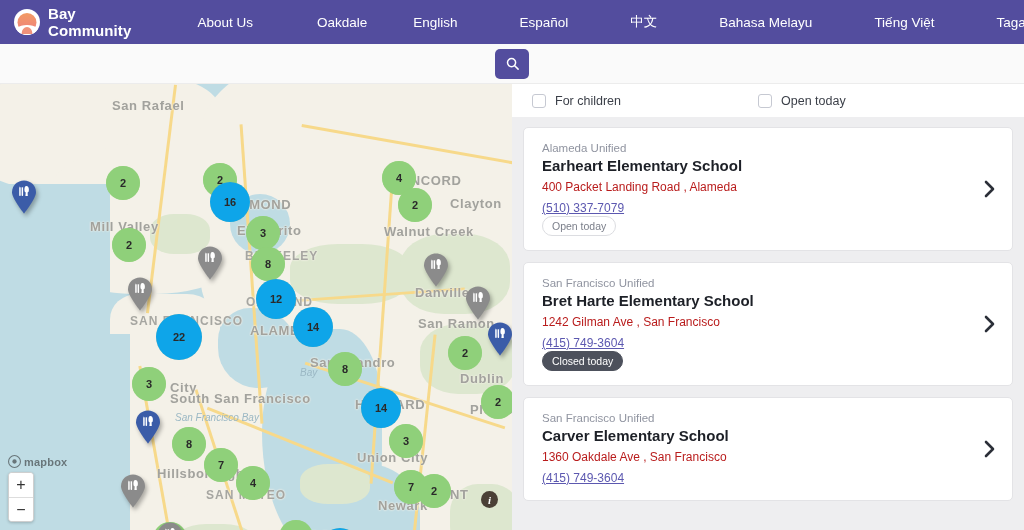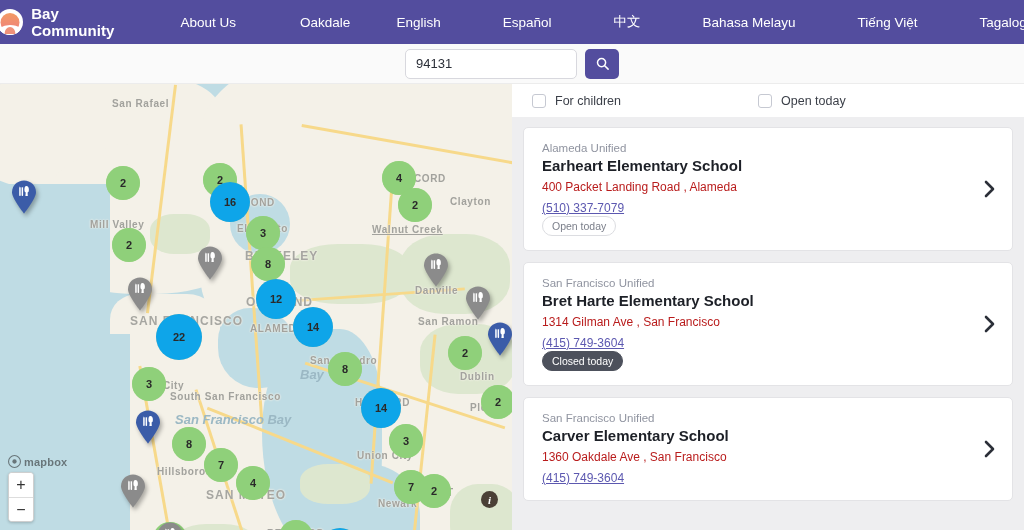--- a/index.html
+++ b/index.html
@@ -12,21 +12,20 @@
 
   
   .header {
     height: 44px;
     background: #534d9e;
     display: flex;
     align-items: center;
     padding: 0 14px 0 14px;
     position: relative;
     z-index: 40;
-    justify-content: center;
   }
   .brand { display: flex; align-items: center; gap: 8px; }
   .logo {
     width: 26px; height: 26px; border-radius: 50%;
     background: #ffffff;
     position: relative; overflow: hidden;
     flex: 0 0 auto;
   }
   .logo .sun {
     position: absolute; left: 50%; top: 14%;
@@ -126,24 +125,24 @@
   .green { position: absolute; background: #dde7cf; border-radius: 40%; }
   .road { position: absolute; background: #f7d98a; }
   .water { position: absolute; background: #bfdce4; }
   .citylab {
     position: absolute;
     color: #9a9a96; font-size: 8px; font-weight: 600;
     white-space: nowrap;
     text-shadow: 0 0 2px #f4f1e8, 0 0 2px #f4f1e8;
   }
   .citylab.big { font-size: 12px; letter-spacing: 1px; color: #a6a6a1; }
-  .citylab.med { font-size: 10px; letter-spacing: .6px; color: #a2a29d; }
+  .citylab.med { font-size: 13px; letter-spacing: .6px; color: #a2a29d; }
   .waterlab {
-    position: absolute; color: #9bb8c4; font-size: 13px;
-    font-style: italic; white-space: nowrap; font-weight: bold;
+    position: absolute; color: #9bb8c4; font-size: 10px;
+    font-style: italic; white-space: nowrap;
   }
 
   
   .cluster {
     position: absolute;
     display: flex; align-items: center; justify-content: center;
     border-radius: 50%;
     font-size: 11px; font-weight: 600; color: #2a2a2a;
     cursor: pointer;
     transform: translate(-50%, -50%);
@@ -313,21 +312,20 @@
     <a href="#">English</a>
     <a href="#">Español</a>
     <a href="#">中文</a>
     <a href="#">Bahasa Melayu</a>
     <a href="#">Tiếng Việt</a>
     <a href="#">Tagalog</a>
   </div>
 </div>
 
 <div class="searchbar">
-  <input class="zip-input" type="text" value="94131" style="">
   <button class="search-btn">
     <svg width="15" height="15" viewBox="0 0 24 24" fill="none" stroke="#ffffff" stroke-width="2.4" stroke-linecap="round">
       <circle cx="10.5" cy="10.5" r="6.5"></circle>
       <line x1="15.5" y1="15.5" x2="21" y2="21"></line>
     </svg>
   </button>
 </div>
 
 <div class="content">
 
@@ -379,21 +377,21 @@
     <div>
         <div class="citylab med" style="left: 112px; top: 14px;">San Rafael</div>
         <div class="citylab med" style="left: 90px; top: 135px;">Mill Valley</div>
         <div class="citylab med" style="left: 215px; top: 113px;">RICHMOND</div>
         <div class="citylab med" style="left: 237px; top: 139px;">El Cerrito</div>
         <div class="citylab big" style="left: 245px; top: 165px;">BERKELEY</div>
         <div class="citylab big" style="left: 246px; top: 211px;">OAKLAND</div>
         <div class="citylab med" style="left: 250px; top: 239px;">ALAMEDA</div>
         <div class="citylab big" style="left: 130px; top: 230px;">SAN FRANCISCO</div>
         <div class="citylab med" style="left: 310px; top: 271px;">San Leandro</div>
-        <div class="citylab med" style="left: 372px; top: 140px; text-decoration: underline;">Walnut Creek</div>
+        <div class="citylab med" style="left: 384px; top: 140px;">Walnut Creek</div>
         <div class="citylab med" style="left: 450px; top: 112px;">Clayton</div>
         <div class="citylab med" style="left: 390px; top: 89px;">CONCORD</div>
         <div class="citylab med" style="left: 415px; top: 201px;">Danville</div>
         <div class="citylab med" style="left: 418px; top: 232px;">San Ramon</div>
         <div class="citylab med" style="left: 460px; top: 287px;">Dublin</div>
         <div class="citylab med" style="left: 470px; top: 318px;">Pleasanton</div>
         <div class="citylab med" style="left: 355px; top: 313px;">HAYWARD</div>
         <div class="citylab med" style="left: 357px; top: 366px;">Union City</div>
         <div class="citylab med" style="left: 400px; top: 403px;">FREMONT</div>
         <div class="citylab med" style="left: 378px; top: 414px;">Newark</div>
@@ -608,21 +606,21 @@
           <svg width="13" height="20" viewBox="0 0 13 20" fill="none" stroke="currentColor" stroke-width="2.6" stroke-linecap="round" stroke-linejoin="round">
             <polyline points="3,3 10,10 3,17"></polyline>
           </svg>
         </span>
       </div>
 
       <div class="card">
         <div class="card-body">
           <div class="org">San Francisco Unified</div>
           <div class="title">Bret Harte Elementary School</div>
-          <div class="addr">1314 Gilman Ave , San Francisco</div>
+          <div class="addr">1242 Gilman Ave , San Francisco</div>
           <a class="phone" href="#">(415) 749-3604</a>
           <div><span class="badge closed">Closed today</span></div>
         </div>
         <span class="chev">
           <svg width="13" height="20" viewBox="0 0 13 20" fill="none" stroke="currentColor" stroke-width="2.6" stroke-linecap="round" stroke-linejoin="round">
             <polyline points="3,3 10,10 3,17"></polyline>
           </svg>
         </span>
       </div>
 

